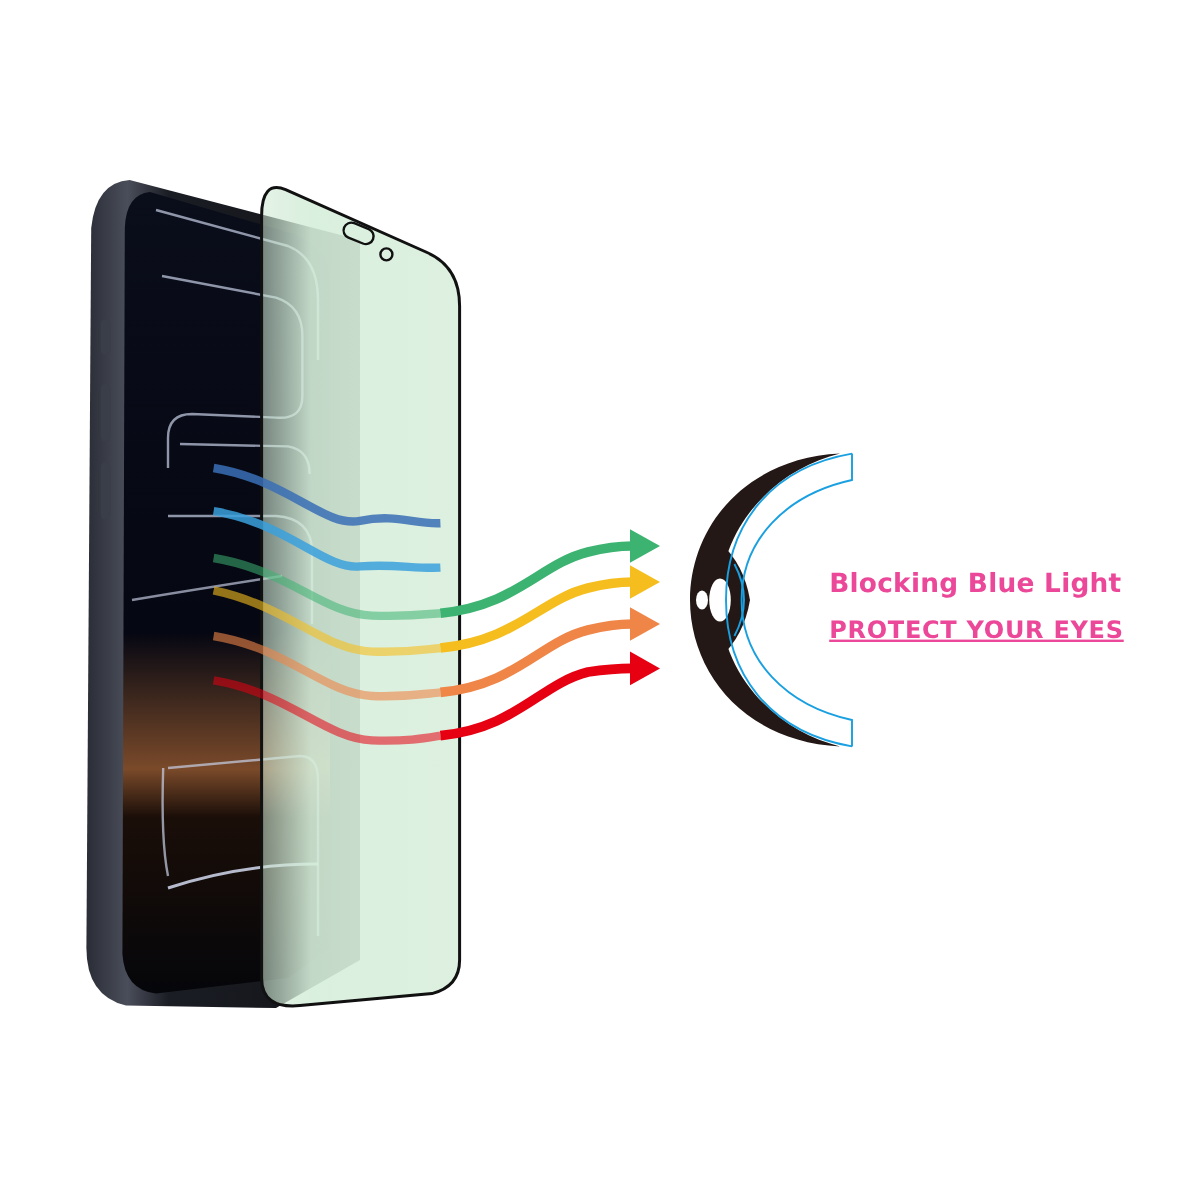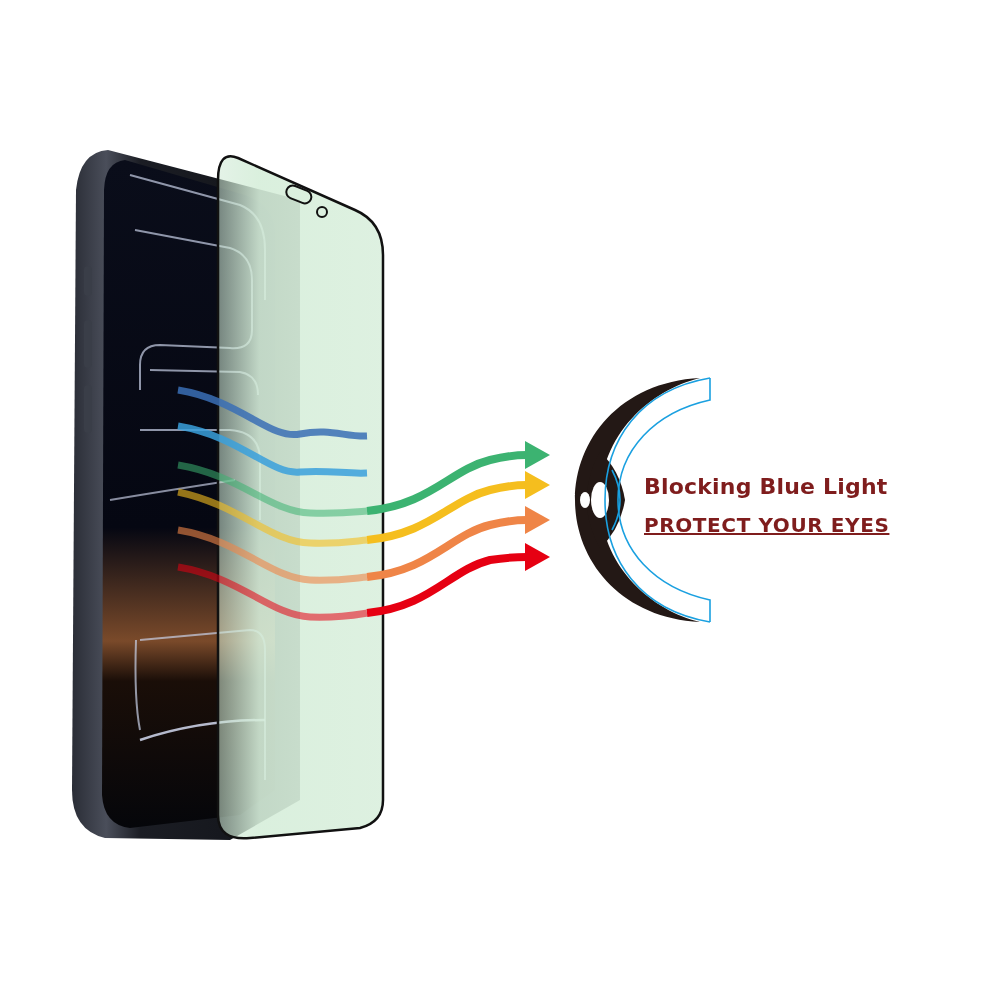--- a/index.html
+++ b/index.html
@@ -1,18 +1,18 @@
 <!DOCTYPE html>
 <html><head>
   <meta charset="utf-8">
   <style>
     html, body { margin: 0; padding: 0; background: #ffffff; }
     body { width: 1000px; height: 1000px; position: relative; overflow: hidden; font-family: "DejaVu Sans", "Liberation Sans", sans-serif; }
     #scene { position: absolute; left: 0; top: 0; width: 1000px; height: 1000px; }
-    .caption { position: absolute; left: 644px; color: #7f1d1d; white-space: nowrap; }
+    .caption { position: absolute; left: 691px; color: #ec4899; white-space: nowrap; }
     .caption-1 { top: 474px; font-size: 22px; font-weight: bold; letter-spacing: 0.2px; }
     .caption-2 { top: 513px; font-size: 20px; font-weight: bold; letter-spacing: 0.6px; text-decoration: underline; }
   </style>
 </head>
 <body>
 
 <svg id="scene" width="1000" height="1000" viewBox="0 0 1000 1000" xmlns="http://www.w3.org/2000/svg">
   <defs>
     <linearGradient id="phoneBody" x1="0" y1="0" x2="1" y2="0">
       <stop offset="0" stop-color="#2a2d36"></stop>

